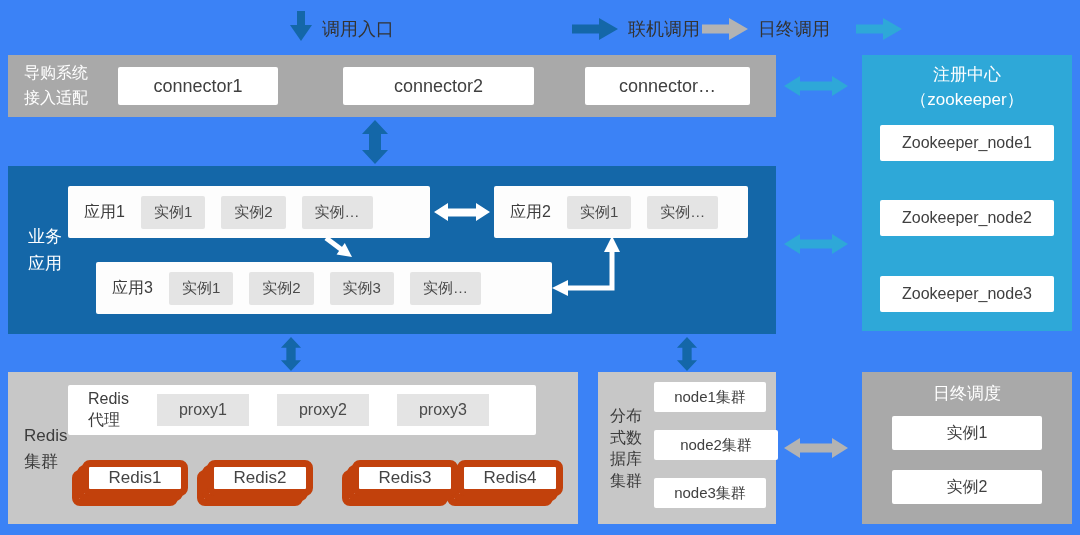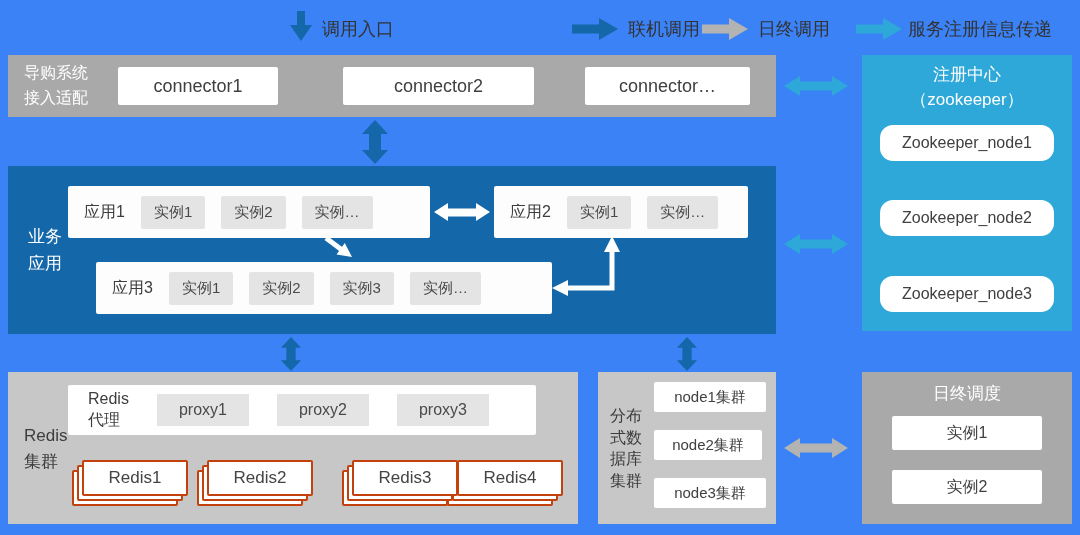--- a/index.html
+++ b/index.html
@@ -36,33 +36,33 @@
 
   
   .proxy-box { position:absolute; background:#fff; border-radius:2px;
                display:flex; align-items:center; gap:28px; padding:0 20px; }
   .proxy-label { color:#3d3d3d; font-size:16px; line-height:1.3; }
   .proxy { background:#e4e4e4; color:#4a4a4a; font-size:16px; padding:7px 22px; border-radius:0; }
 
   
   .redis-card { position:absolute; top:88px; width:106px; height:36px; }
   .redis-card .layer, .redis-card .face {
-    position:absolute; inset:0; background:#fff; border:2px solid #c2410c; border-radius:2px; }
+    position:absolute; inset:0; background:#fff; border:7px solid #c2410c; border-radius:8px; }
   .redis-card .l1 { transform:translate(-5px,5px); z-index:1; }
   .redis-card .l2 { transform:translate(-10px,10px); z-index:0; }
   .redis-card .face { z-index:2; display:flex; align-items:center; justify-content:center;
                       color:#444; font-size:17px; }
 
   
   .fill-darkblue { fill:#1467a8; }
   .fill-lightblue { fill:#2ea8d8; }
   .fill-gray { fill:#b3b3b3; }
   .fill-white { fill:#fff; }
 
-  .small-box { font-size:15px;border-radius:13px; }
+  .small-box { font-size:15px; }
 </style>
 </head>
 <body>
 
 <div class="canvas">
 
   <svg class="abs" style="left:290px; top:11px;" width="22" height="30" viewBox="0 0 22 30">
     <polygon class="fill-darkblue" points="7,0 15,0 15,14 22,14 11,30 0,14 7,14"></polygon>
   </svg>
   <div class="legend-label" style="left:322px;">调用入口</div>
@@ -73,21 +73,20 @@
   <div class="legend-label" style="left:628px;">联机调用</div>
 
   <svg class="abs" style="left:702px; top:18px;" width="46" height="22" viewBox="0 0 46 22">
     <polygon class="fill-gray" points="0,6.5 27,6.5 27,0 46,11 27,22 27,15.5 0,15.5"></polygon>
   </svg>
   <div class="legend-label" style="left:758px;">日终调用</div>
 
   <svg class="abs" style="left:856px; top:18px;" width="46" height="22" viewBox="0 0 46 22">
     <polygon class="fill-lightblue" points="0,6.5 27,6.5 27,0 46,11 27,22 27,15.5 0,15.5"></polygon>
   </svg>
-  <div class="legend-label" style="left:908px;">服务注册信息传递</div>
 
   <div class="band band-dark-gray" style="left:8px; top:55px; width:768px; height:62px;">
     <div class="band-label-white ml" style="left:16px; top:50%; transform:translateY(-50%); font-size:16px;">导购系统
 接入适配</div>
     <div class="white-box" style="left:110px; top:12px; width:160px; height:38px;">connector1</div>
     <div class="white-box" style="left:335px; top:12px; width:191px; height:38px;">connector2</div>
     <div class="white-box" style="left:577px; top:12px; width:165px; height:38px;">connector…</div>
   </div>
 
   <svg class="abs" style="left:360px; top:120px;" width="30" height="44" viewBox="0 0 30 44">
@@ -190,21 +189,21 @@
       <span class="face">Redis4</span>
     </div>
   </div>
 
   <div class="band band-light-gray" style="left:598px; top:372px; width:178px; height:152px;">
     <div class="band-label-dark ml" style="left:12px; top:50%; transform:translateY(-50%); font-size:16px; line-height:1.35;">分布
 式数
 据库
 集群</div>
     <div class="white-box" style="left:56px; top:10px; width:112px; height:30px; font-size:15px;">node1集群</div>
-    <div class="white-box" style="left:56px; top:58px; width:108px; height:30px; font-size:15px;">node2集群</div>
+    <div class="white-box" style="left:56px; top:58px; width:124px; height:30px; font-size:15px;">node2集群</div>
     <div class="white-box" style="left:56px; top:106px; width:112px; height:30px; font-size:15px;">node3集群</div>
   </div>
 
   <svg class="abs" style="left:784px; top:435px;" width="64" height="26" viewBox="0 0 64 26">
     <polygon class="fill-gray" points="0,13 16,3 16,8.5 48,8.5 48,3 64,13 48,23 48,17.5 16,17.5 16,23"></polygon>
   </svg>
 
   <div class="band band-dark-gray" style="left:862px; top:372px; width:210px; height:152px;">
     <div class="band-label-white" style="left:0; right:0; top:9px; text-align:center;">日终调度</div>
     <div class="white-box" style="left:30px; top:44px; width:150px; height:34px; font-size:16px;">实例1</div>

